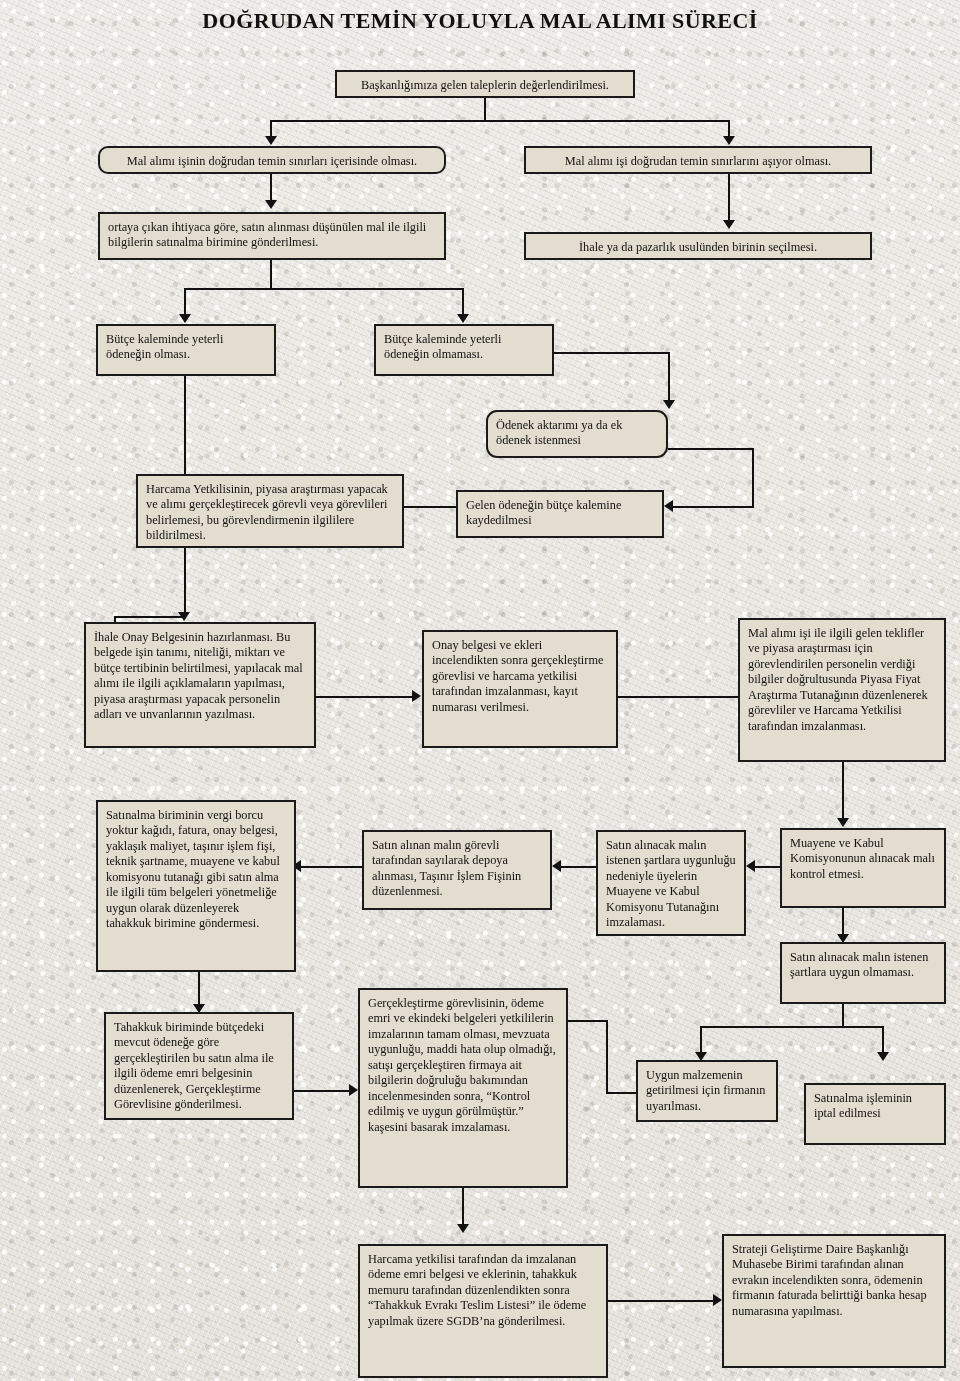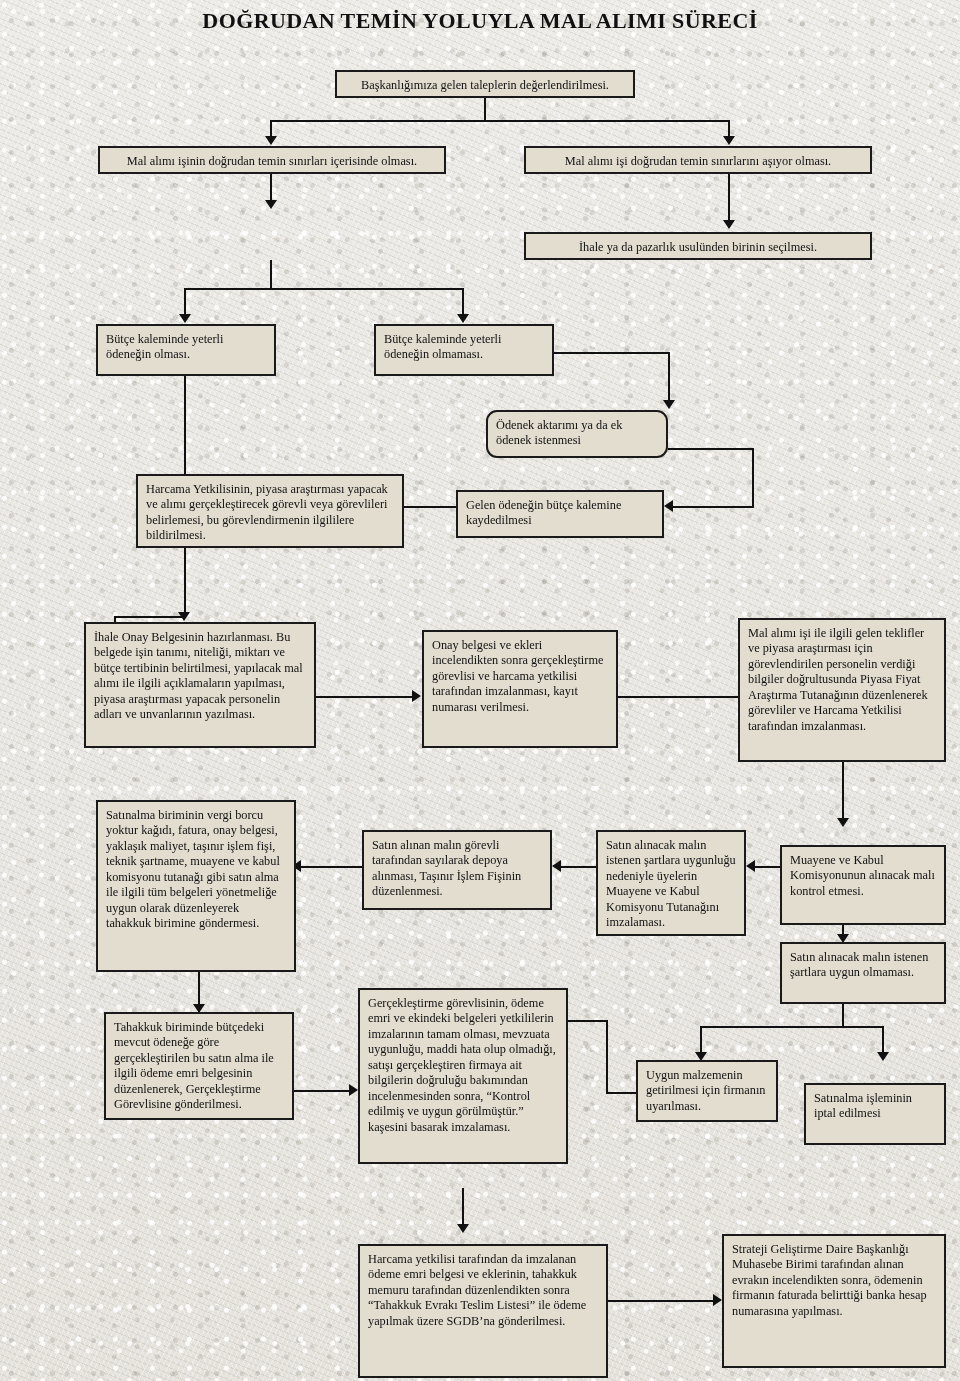--- a/index.html
+++ b/index.html
@@ -72,28 +72,29 @@
 
   <div class="node center pad-lr" style="left:335px;top:70px;width:300px;height:28px;">Başkanlığımıza gelen taleplerin değerlendirilmesi.</div>
 
   <div class="ln lnv" style="left:484px;top:98px;height:24px;"></div>
   <div class="ln lnh" style="left:270px;top:120px;width:460px;"></div>
   <div class="ln lnv" style="left:270px;top:120px;height:18px;"></div>
   <div class="ln lnv" style="left:728px;top:120px;height:18px;"></div>
   <div class="arrow-d" style="left:265px;top:136px;"></div>
   <div class="arrow-d" style="left:723px;top:136px;"></div>
 
-  <div class="node center pad-lr" style="left:98px;top:146px;width:348px;height:28px;">Mal alımı işinin doğrudan temin sınırları içerisinde olması.</div>
+  <div class="node center pad-lr" style="left:98px;top:146px;width:348px;height:28px;border-radius:10px;">Mal alımı işinin doğrudan temin sınırları içerisinde olması.</div>
   <div class="node center pad-lr" style="left:524px;top:146px;width:348px;height:28px;">Mal alımı işi doğrudan temin sınırlarını aşıyor olması.</div>
 
   <div class="ln lnv" style="left:270px;top:174px;height:28px;"></div>
   <div class="arrow-d" style="left:265px;top:200px;"></div>
   <div class="ln lnv" style="left:728px;top:174px;height:48px;"></div>
   <div class="arrow-d" style="left:723px;top:220px;"></div>
 
+  <div class="node" style="left:98px;top:212px;width:348px;height:48px;">ortaya çıkan ihtiyaca göre, satın alınması düşünülen mal ile ilgili bilgilerin satınalma birimine gönderilmesi.</div>
   <div class="node center" style="left:524px;top:232px;width:348px;height:28px;">İhale ya da pazarlık usulünden birinin seçilmesi.</div>
 
   <div class="ln lnv" style="left:270px;top:260px;height:30px;"></div>
   <div class="ln lnh" style="left:184px;top:288px;width:280px;"></div>
   <div class="ln lnv" style="left:184px;top:288px;height:28px;"></div>
   <div class="ln lnv" style="left:462px;top:288px;height:28px;"></div>
   <div class="arrow-d" style="left:179px;top:314px;"></div>
   <div class="arrow-d" style="left:457px;top:314px;"></div>
 
   <div class="node" style="left:96px;top:324px;width:180px;height:52px;">Bütçe kaleminde yeterli ödeneğin olması.</div>
@@ -133,21 +134,21 @@
   <div class="ln lnh" style="left:618px;top:696px;width:120px;"></div>
   <div class="ln lnv" style="left:736px;top:696px;height:0px;"></div>
 
   <div class="ln lnv" style="left:842px;top:762px;height:58px;"></div>
   <div class="arrow-d" style="left:837px;top:818px;"></div>
 
   <div class="node" style="left:96px;top:800px;width:200px;height:172px;">Satınalma biriminin  vergi borcu yoktur kağıdı, fatura, onay belgesi, yaklaşık maliyet, taşınır işlem fişi, teknik şartname, muayene ve kabul komisyonu tutanağı gibi satın alma ile ilgili tüm belgeleri yönetmeliğe uygun olarak düzenleyerek tahakkuk birimine göndermesi.</div>
 
   <div class="node" style="left:362px;top:830px;width:190px;height:80px;">Satın alınan malın görevli tarafından sayılarak depoya alınması, Taşınır İşlem Fişinin düzenlenmesi.</div>
   <div class="node" style="left:596px;top:830px;width:150px;height:106px;">Satın alınacak malın istenen şartlara uygunluğu nedeniyle üyelerin Muayene ve Kabul Komisyonu Tutanağını imzalaması.</div>
-  <div class="node" style="left:780px;top:828px;width:166px;height:80px;margin-top:17px;">Muayene ve Kabul Komisyonunun alınacak malı kontrol etmesi.</div>
+  <div class="node" style="left:780px;top:828px;width:166px;height:80px;">Muayene ve Kabul Komisyonunun alınacak malı kontrol etmesi.</div>
 
   <div class="ln lnh" style="left:560px;top:866px;width:36px;"></div>
   <div class="arrow-l" style="left:552px;top:860px;"></div>
 
   <div class="ln lnh" style="left:752px;top:866px;width:28px;"></div>
   <div class="ln lnv" style="left:780px;top:866px;height:0px;"></div>
   <div class="arrow-l" style="left:746px;top:860px;"></div>
 
   <div class="ln lnh" style="left:300px;top:866px;width:62px;"></div>
   <div class="arrow-l" style="left:292px;top:860px;"></div>
@@ -164,21 +165,21 @@
   <div class="arrow-d" style="left:695px;top:1052px;"></div>
   <div class="arrow-d" style="left:877px;top:1052px;"></div>
 
   <div class="node" style="left:636px;top:1060px;width:142px;height:62px;">Uygun malzemenin getirilmesi için firmanın uyarılması.</div>
   <div class="node" style="left:804px;top:1060px;width:142px;height:62px;margin-top:23px;">Satınalma işleminin iptal edilmesi</div>
 
   <div class="ln lnh" style="left:606px;top:1092px;width:30px;"></div>
   <div class="ln lnv" style="left:606px;top:1092px;height:0px;"></div>
 
   <div class="node" style="left:104px;top:1012px;width:190px;height:108px;">Tahakkuk biriminde bütçedeki mevcut ödeneğe göre gerçekleştirilen bu satın alma ile ilgili ödeme emri belgesinin düzenlenerek, Gerçekleştirme Görevlisine gönderilmesi.</div>
-  <div class="node" style="left:358px;top:988px;width:210px;height:176px;">Gerçekleştirme görevlisinin, ödeme emri ve ekindeki belgeleri yetkililerin imzalarının tamam olması, mevzuata uygunluğu, maddi hata olup olmadığı, satışı gerçekleştiren firmaya ait bilgilerin doğruluğu bakımından incelenmesinden sonra, “Kontrol edilmiş ve uygun görülmüştür.” kaşesini basarak  imzalaması.</div>
+  <div class="node" style="left:358px;top:988px;width:210px;height:200px;">Gerçekleştirme görevlisinin, ödeme emri ve ekindeki belgeleri yetkililerin imzalarının tamam olması, mevzuata uygunluğu, maddi hata olup olmadığı, satışı gerçekleştiren firmaya ait bilgilerin doğruluğu bakımından incelenmesinden sonra, “Kontrol edilmiş ve uygun görülmüştür.” kaşesini basarak  imzalaması.</div>
 
   <div class="ln lnv" style="left:198px;top:972px;height:40px;"></div>
   <div class="arrow-d" style="left:193px;top:1004px;"></div>
 
   <div class="ln lnh" style="left:294px;top:1090px;width:56px;"></div>
   <div class="arrow-r" style="left:349px;top:1084px;"></div>
 
   <div class="ln lnv" style="left:606px;top:1020px;height:72px;"></div>
   <div class="ln lnh" style="left:568px;top:1020px;width:38px;"></div>
 

